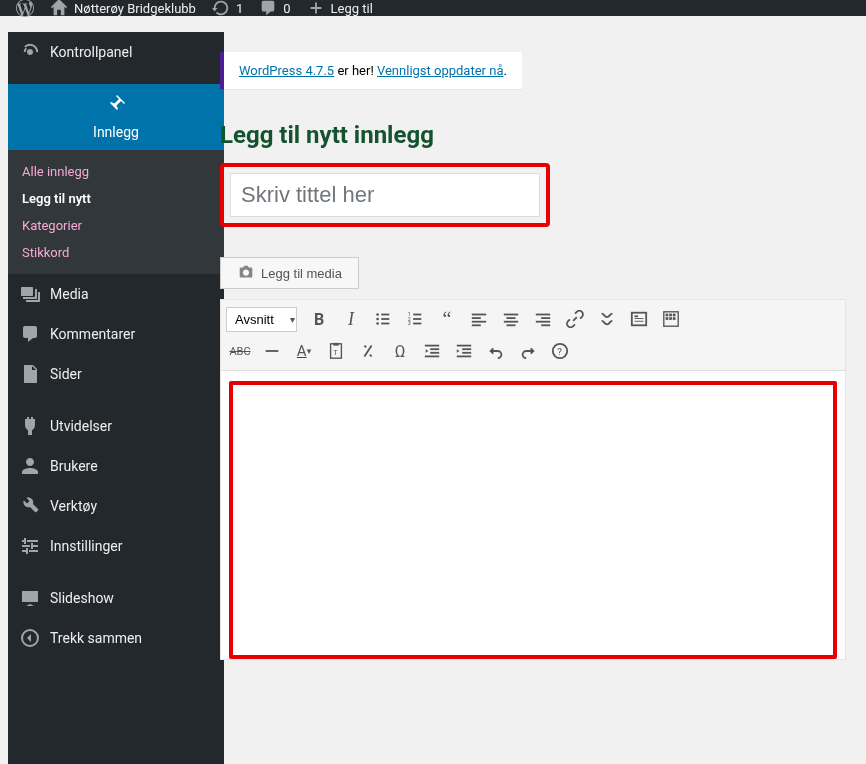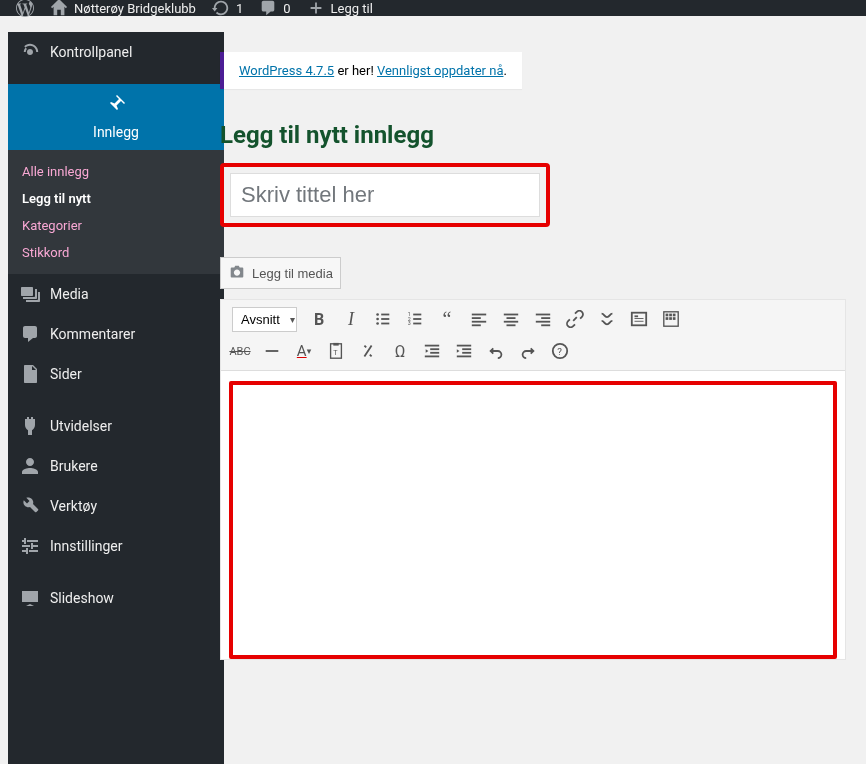--- a/index.html
+++ b/index.html
@@ -27,26 +27,26 @@
 
 .notice { background: #fff; border-left: 4px solid #4c1d95; padding: 11px 15px; margin-bottom: 20px; box-shadow: 0 1px 1px rgba(0,0,0,0.04); display: inline-block; }
 .notice a { color: #0073aa; text-decoration: underline; }
 
 h1.page-title { font-size: 24px; font-weight: 700; color: #14532d; margin: 12px 0 14px 0; }
 
 .title-box { border: 4px solid #e60000; border-radius: 4px; padding: 6px; margin-bottom: 30px; width: 330px; }
 .title-input { width: 100%; border: 1px solid #ddd; font-size: 22px; padding: 8px 10px; color: #72777c; background: #fff; }
 .title-input::placeholder { color: #72777c; }
 
-.media-btn { display: inline-flex; align-items: center; gap: 6px; background: #f7f7f7; border: 1px solid #ccc; padding: 6px 7px; color: #555; cursor: pointer; font-size: 13px; margin-bottom: 10px; }
+.media-btn { display: inline-flex; align-items: center; gap: 6px; background: #f7f7f7; border: 1px solid #ccc; padding: 6px 16px; color: #555; cursor: pointer; font-size: 13px; margin-bottom: 10px; }
 .media-btn .ic { fill: #82878c; }
 
 .editor-wrap { background: #fff; border: 1px solid #e5e5e5; }
 .toolbar { background: #f5f5f5; border-bottom: 1px solid #ddd; padding: 3px; display: flex; flex-wrap: wrap; gap: 0; align-items: center; }
-.format-select { border: 1px solid #ccc; background: #fff; padding: 4px 16px 4px 8px; font-size: 13px; margin: 2px 6px 2px 8px; cursor: pointer; appearance: none; position: relative; }
+.format-select { border: 1px solid #ccc; background: #fff; padding: 4px 22px 4px 8px; font-size: 13px; margin: 2px 6px 2px 2px; cursor: pointer; appearance: none; position: relative; }
 .select-wrap { position: relative; display: inline-block; }
 .select-wrap::after { content: "▾"; position: absolute; right: 8px; top: 50%; transform: translateY(-50%); pointer-events: none; color: #555; font-size: 10px; }
 .tbtn { width: 30px; height: 30px; display: inline-flex; align-items: center; justify-content: center; cursor: pointer; color: #555; margin: 1px; border: 1px solid transparent; }
 .tbtn svg { fill: #555; }
 .row-break { width: 100%; height: 0; }
 
 .editor-body { border: 4px solid #e60000; border-radius: 2px; height: 278px; margin: 10px 8px 0 8px; background: #fff; }
 
 .ic { width: 18px; height: 18px; display: inline-block; }
 </style>
@@ -147,20 +147,27 @@
         <path d="M2 4h3v2H2zm5 0h11v2H7zM2 9h8v2H2zm10 0h6v2h-6zM2 14h5v2H2zm7 0h9v2H9zM6 2v6H4V2zm7 5v6h-2V7zm-5 5v6H6v-6z"></path>
       </svg>
     <span>Innstillinger</span>
   </div>
   <div class="menu-sep"></div>
   <div class="menu-item">
     <svg class="ic" viewBox="0 0 20 20">
         <path d="M2 3h16v11H2zm8 13l-4 2h8z"></path>
       </svg>
     <span>Slideshow</span>
+  </div>
+  <div class="menu-item">
+    <svg class="ic" viewBox="0 0 20 20">
+        <circle cx="10" cy="10" r="8" fill="none" stroke="#a0a5aa" stroke-width="2"></circle>
+        <path d="M11 6l-4 4 4 4z"></path>
+      </svg>
+    <span>Trekk sammen</span>
   </div>
 </div>
 
 <div class="main">
 
   <div class="notice">
     <a href="#">WordPress 4.7.5</a><span> er her! </span><a href="#">Vennligst oppdater nå</a><span>.</span>
   </div>
 
   <h1 class="page-title">Legg til nytt innlegg</h1>

